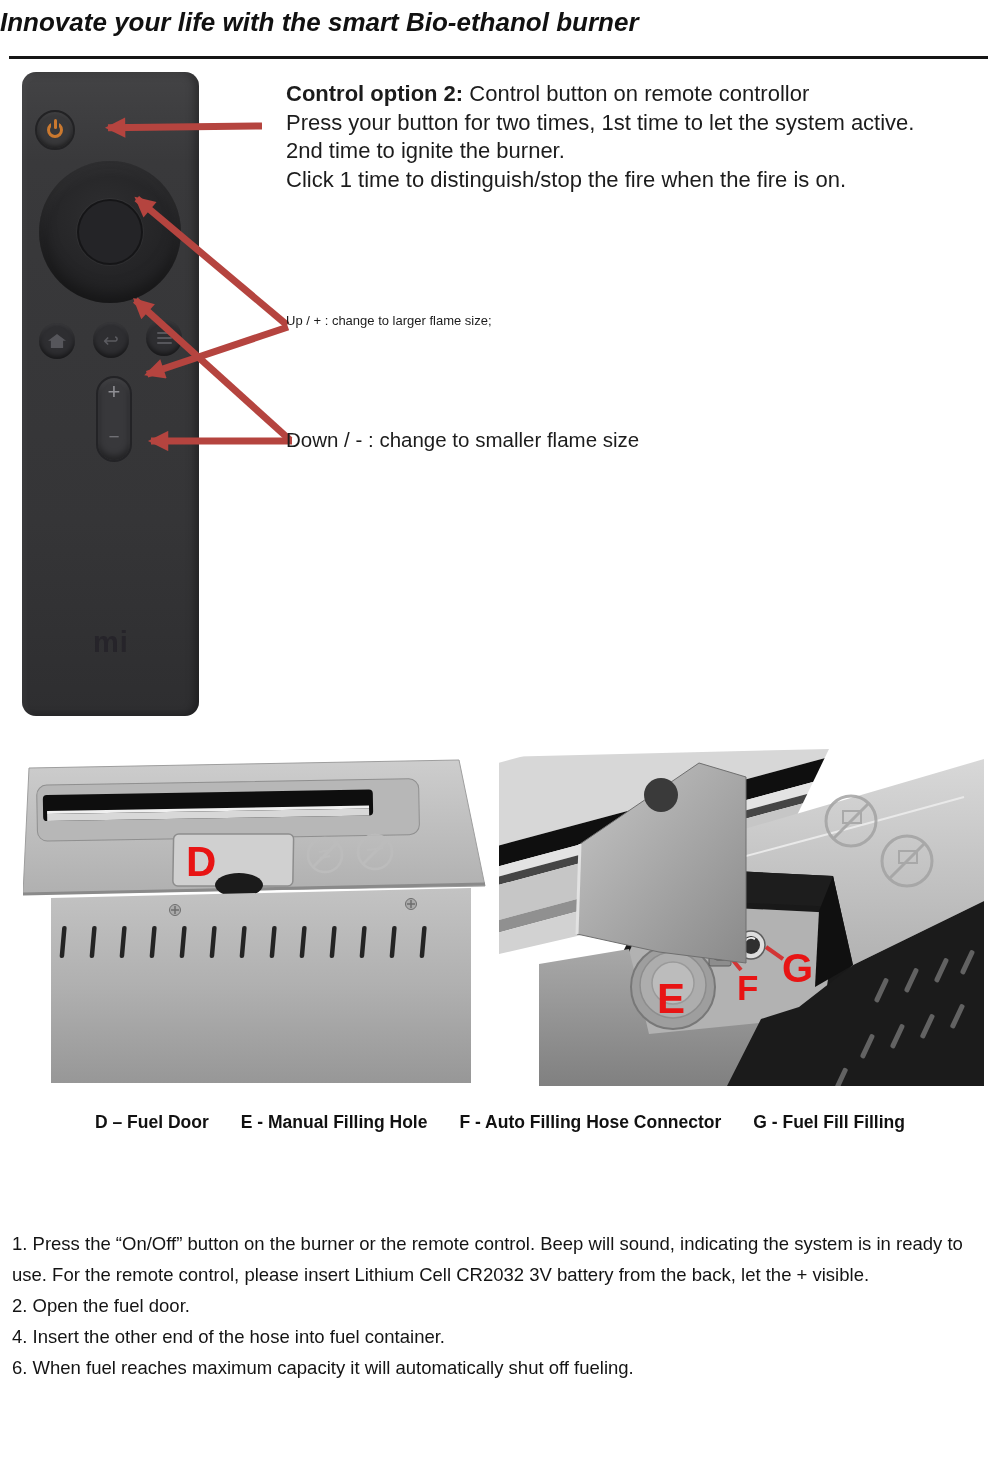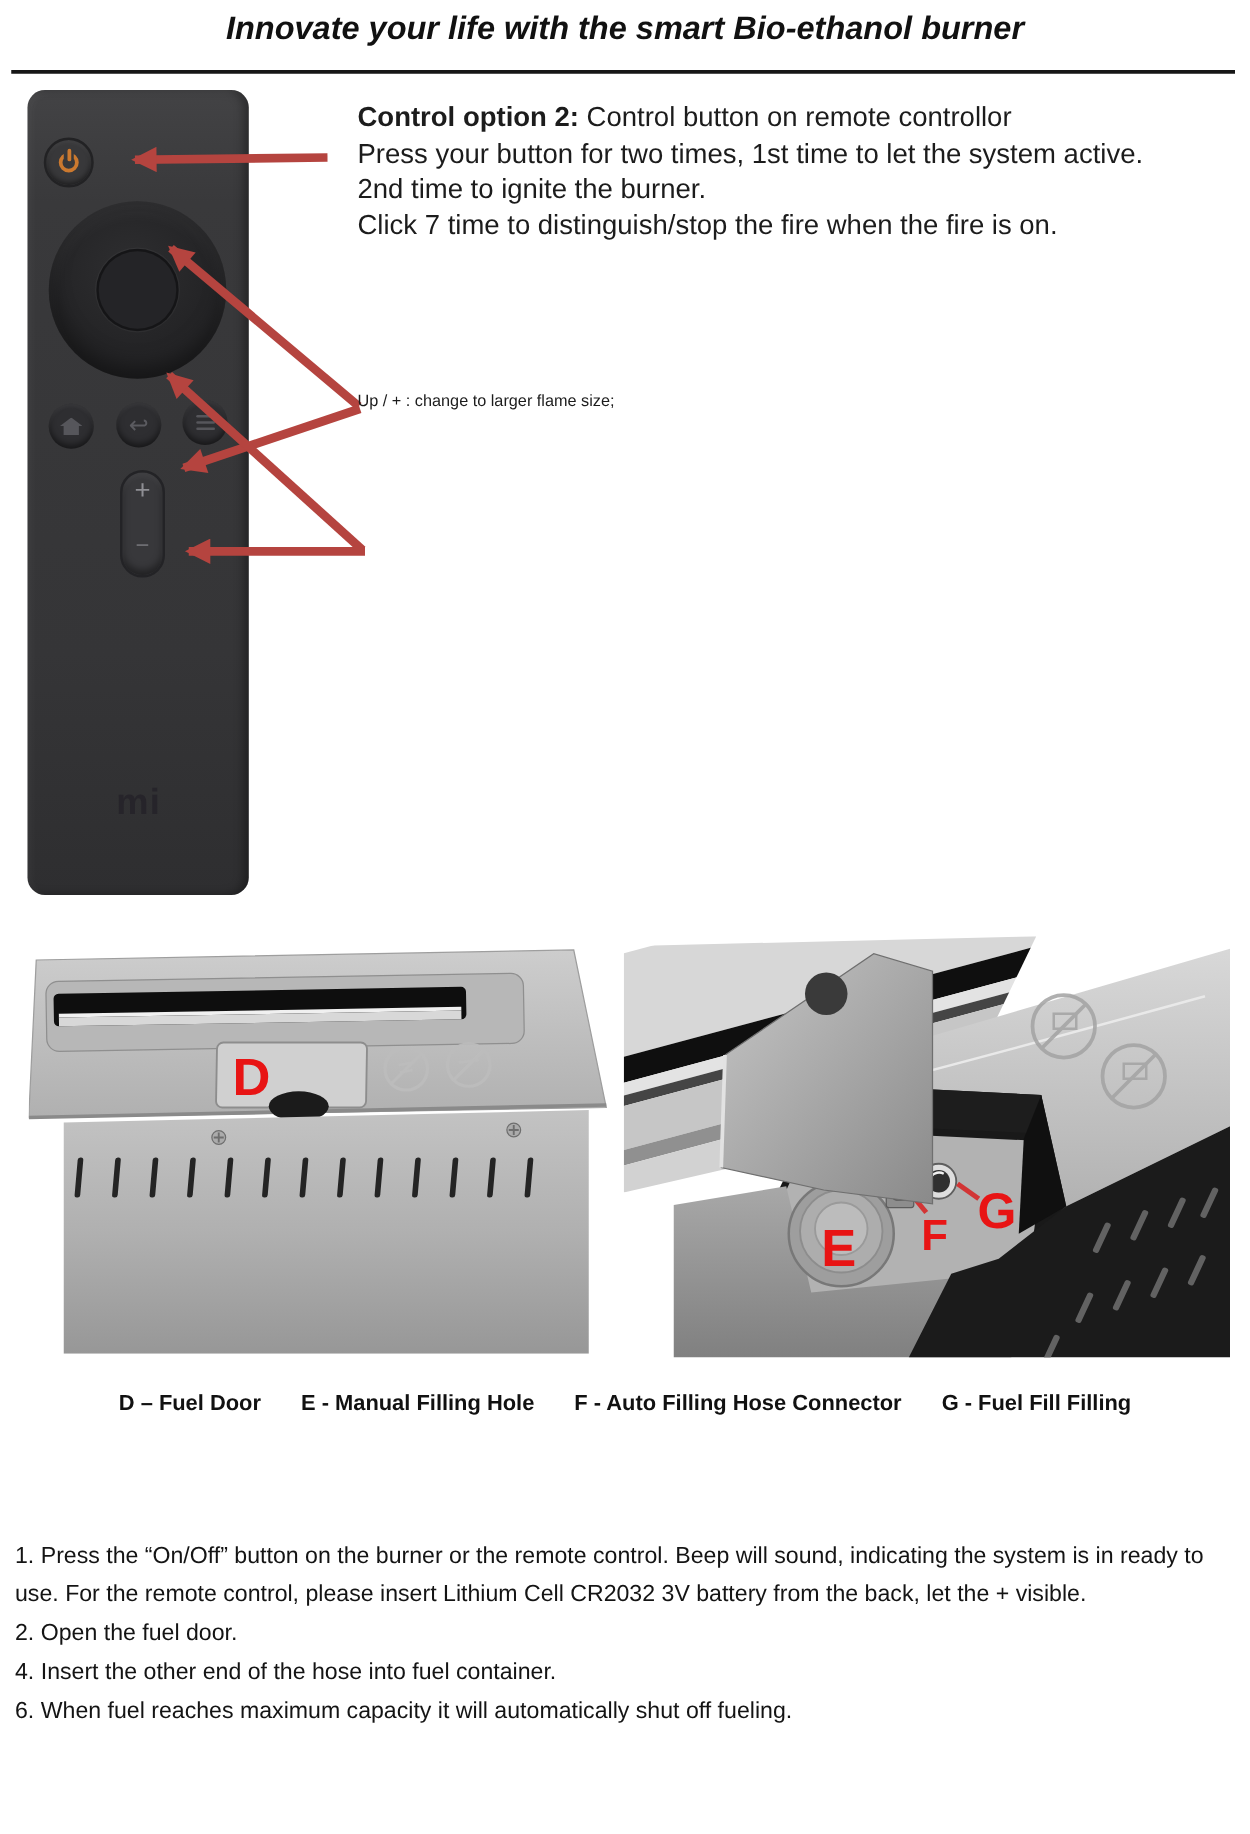--- a/index.html
+++ b/index.html
@@ -1,21 +1,21 @@
 <!DOCTYPE html>
 <html><head>
 <meta charset="utf-8">
 <style>
   html,body{margin:0;padding:0;background:#fff;}
   .page{position:relative;width:1000px;height:1467px;background:#fff;overflow:hidden;
         font-family:"Liberation Sans",sans-serif;color:#1b1b1b;}
   .abs{position:absolute;}
 
   
-  .title{left:0;top:7px;width:1000px;text-align:center;font-size:26px;font-style:italic;
+  .title{left:0;top:7px;width:1000px;font-size:26px;font-style:italic;
          font-weight:700;color:#111;letter-spacing:0px;}
   .rule{left:9px;top:56px;width:979px;height:3px;background:#161616;}
 
   
   .remote-body{left:22px;top:72px;width:177px;height:644px;border-radius:14px;
     background:linear-gradient(180deg,#434345 0%,#39393b 14%,#353537 70%,#2e2e30 100%);
     box-shadow:inset -4px 0 8px rgba(0,0,0,.35), inset 3px 2px 6px rgba(255,255,255,.05);}
   .power-btn{left:35px;top:110px;width:40px;height:40px;border-radius:50%;
     background:#38383a;border:2px solid #222224;box-sizing:border-box;
     box-shadow:inset 0 2px 3px rgba(255,255,255,.06), inset 0 -2px 4px rgba(0,0,0,.45);}
@@ -101,23 +101,24 @@
       <line x1="288" y1="267" x2="147.1" y2="314.3" marker-end="url(#ah)"></line>
       <line x1="290" y1="380" x2="135.3" y2="240.1" marker-end="url(#ah)"></line>
       <line x1="292" y1="381" x2="151" y2="381" marker-end="url(#ah)"></line>
     </g>
   </svg>
 
   <div class="abs ctrl-block">
     <div><b>Control option 2:</b><span> Control button on remote controllor</span></div>
     <div>Press your button for two times, 1st time to let the system active.</div>
     <div>2nd time to ignite the burner.</div>
-    <div>Click 7 time to distinguish/stop the fire when the fire is on.</div>
+    <div>Click 1 time to distinguish/stop the fire when the fire is on.</div>
   </div>
   <div class="abs up-label">Up / + : change to larger flame size;</div>
+  <div class="abs down-label">Down / - : change to smaller flame size</div>
 
   <svg class="abs" style="left:23px;top:758px;" width="463" height="325" viewBox="0 0 463 325">
     <defs>
       <linearGradient id="plateG" x1="0" y1="0" x2="0" y2="1">
         <stop offset="0" stop-color="#cdcdcd"></stop>
           <stop offset="1" stop-color="#b0b0b0"></stop>
       </linearGradient>
       <linearGradient id="steelV" x1="0" y1="0" x2="0" y2="1">
         <stop offset="0" stop-color="#c3c3c3"></stop>
           <stop offset="0.5" stop-color="#b0b0b0"></stop>

